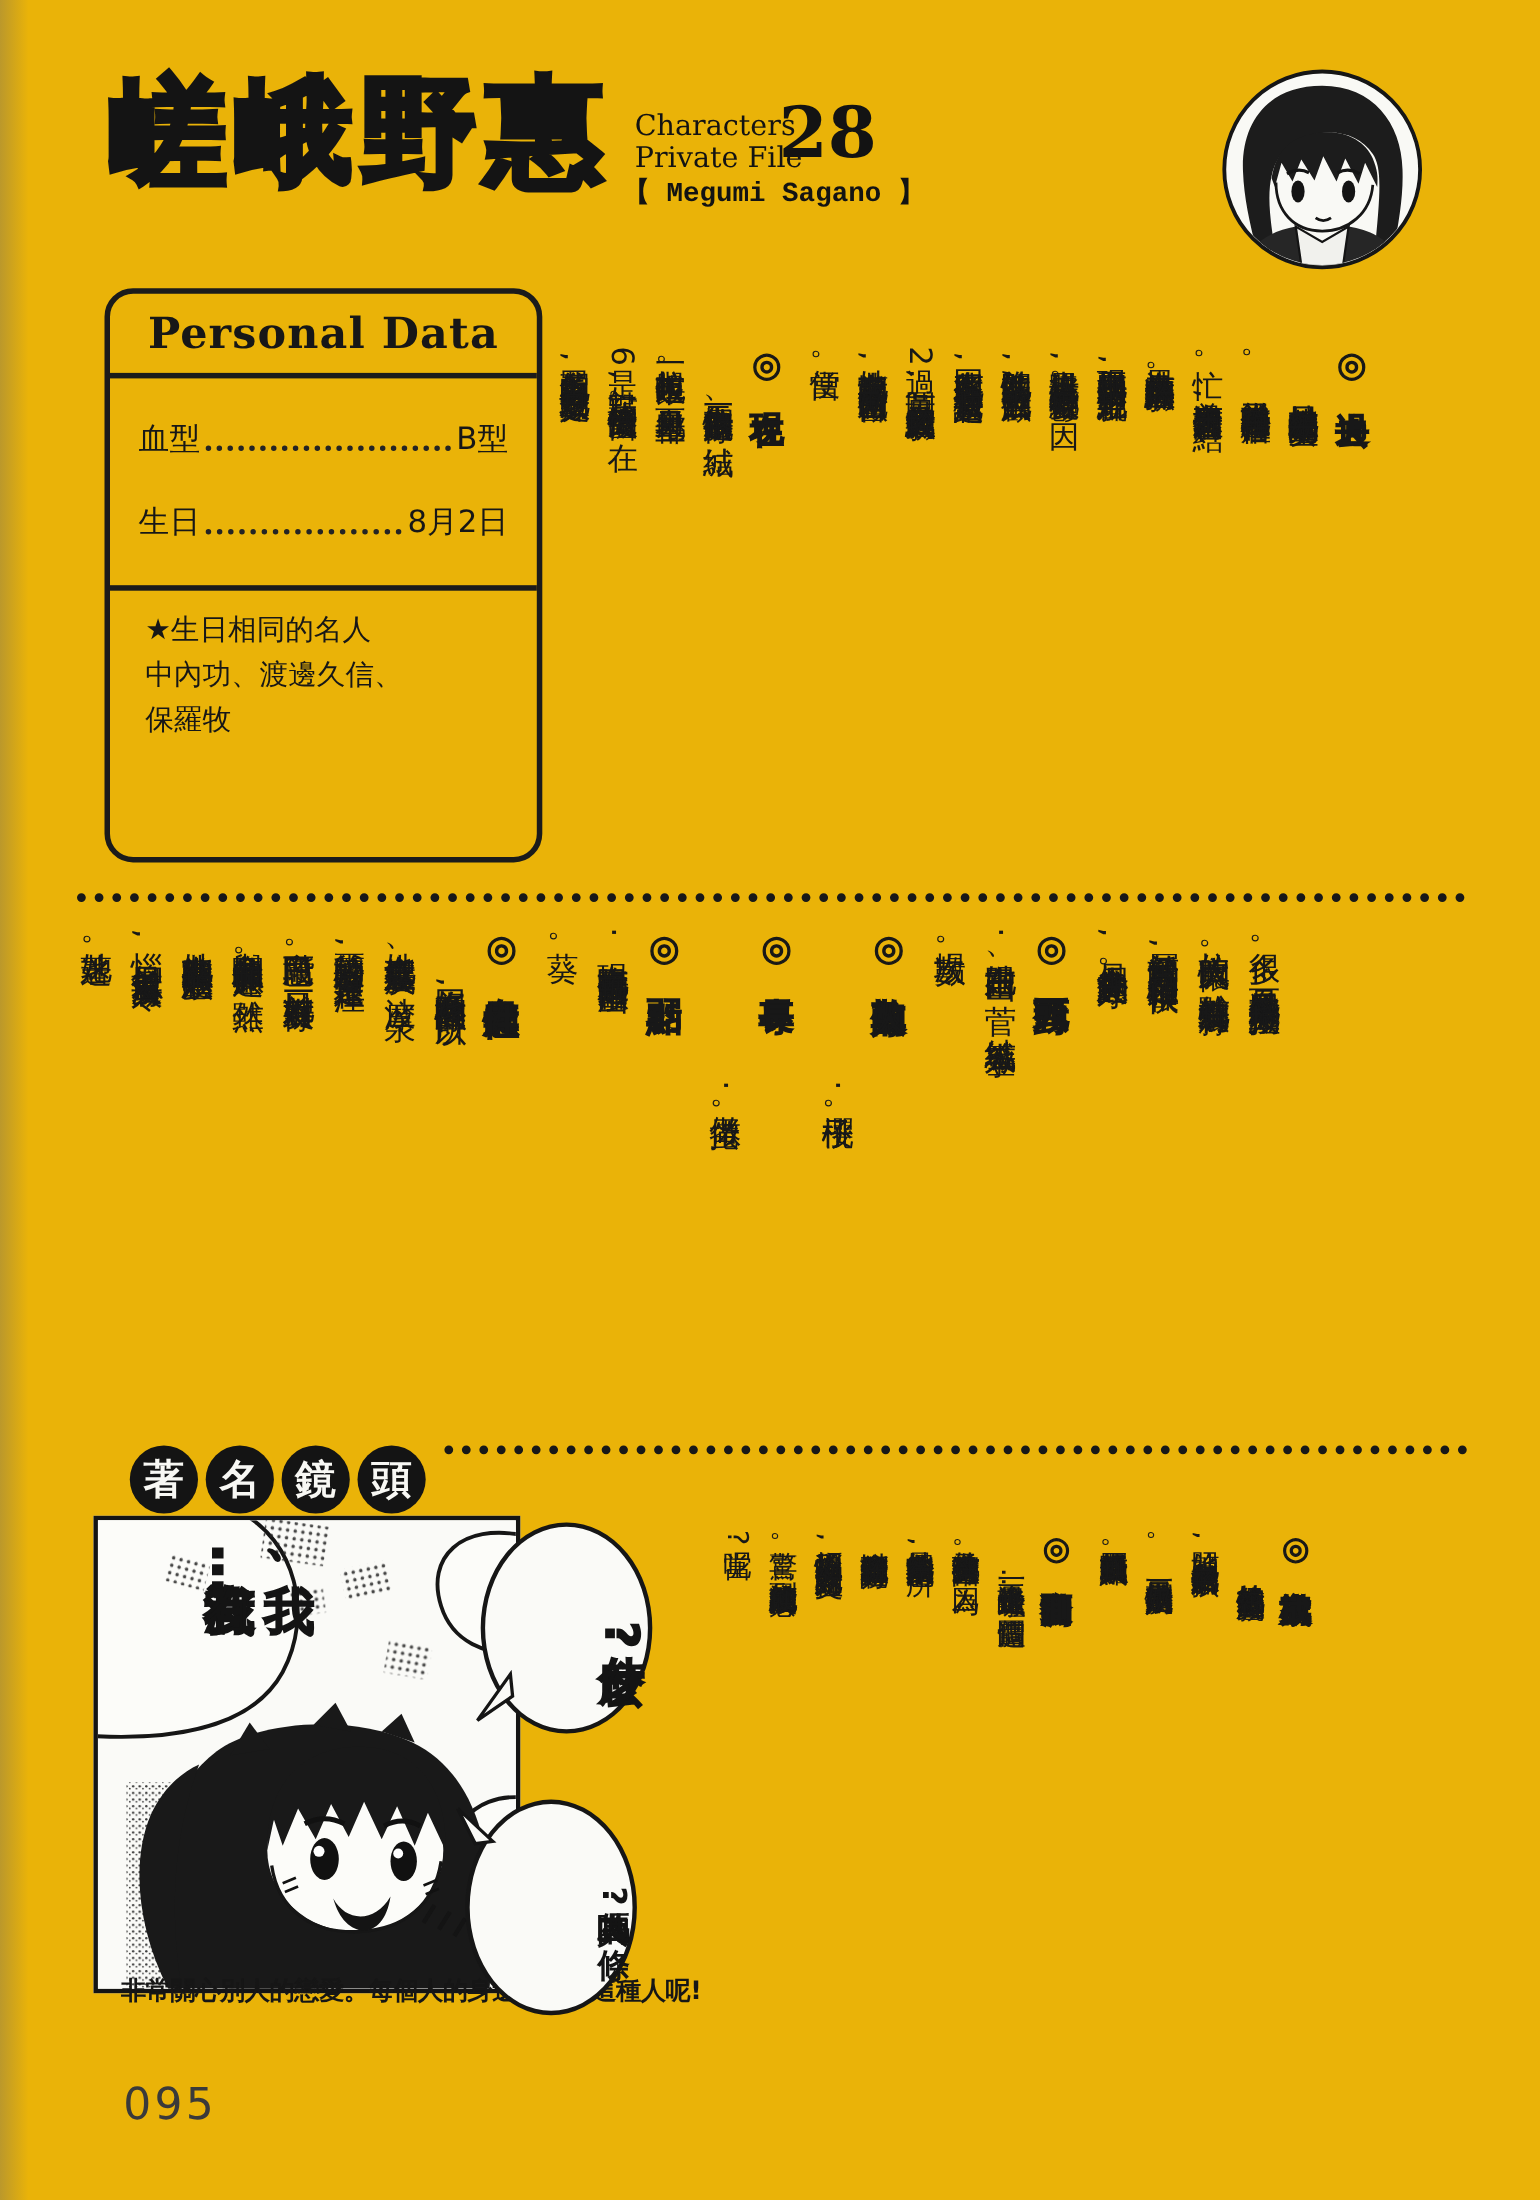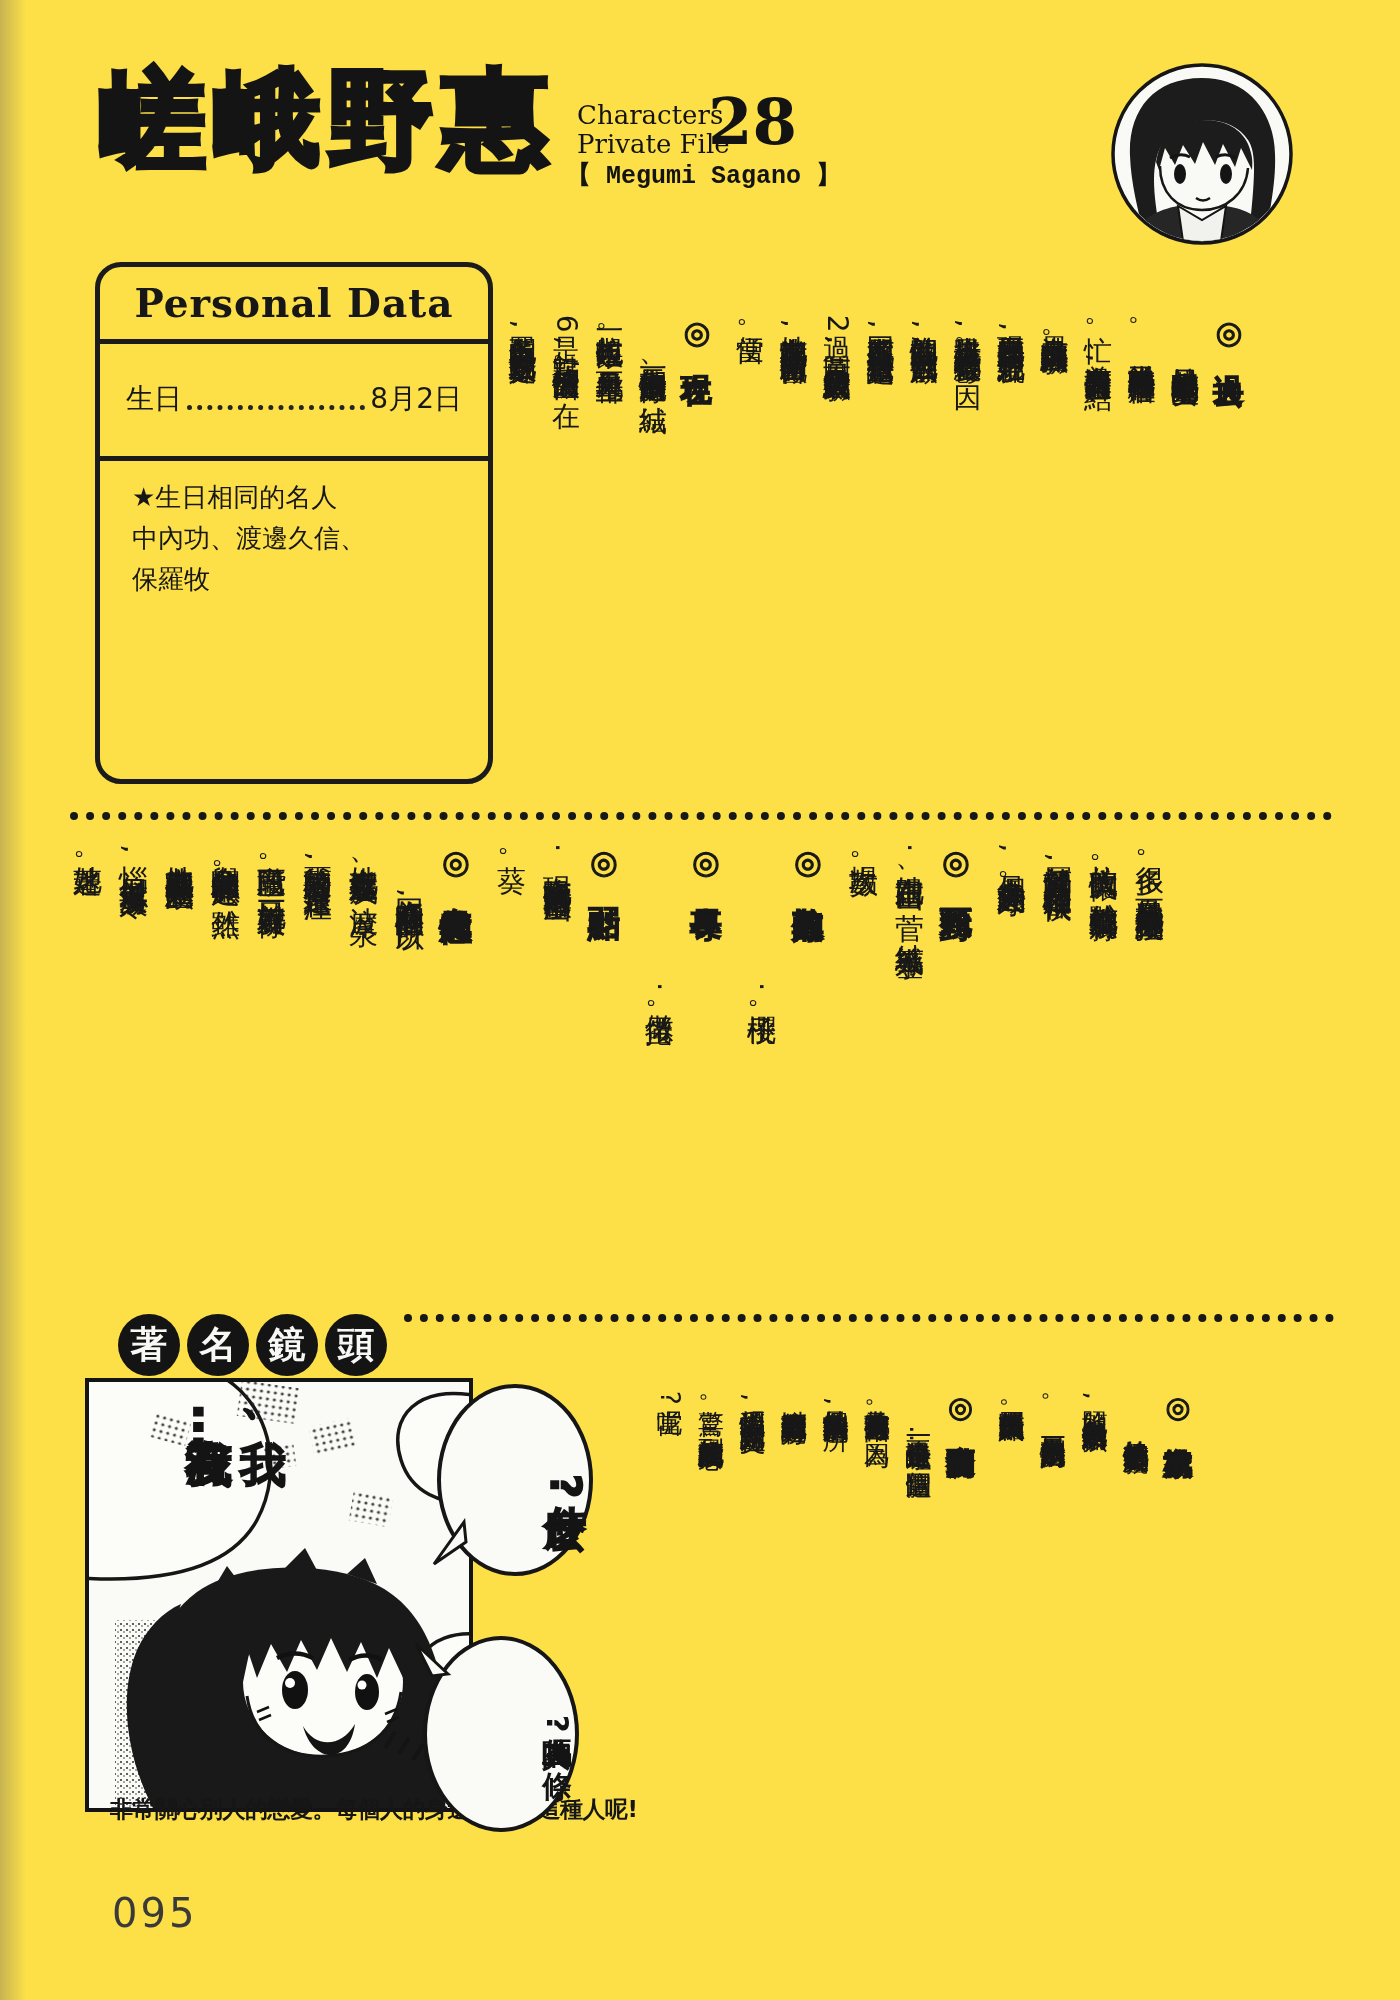--- a/index.html
+++ b/index.html
@@ -1,16 +1,16 @@
 <!DOCTYPE html>
 <html><head>
 <meta charset="utf-8">
 <style>
   html,body{margin:0;padding:0;background:#d9d9d4;}
-  #page{position:relative;width:1400px;height:2000px;background:#fde047;overflow:hidden;
+  #page{position:relative;width:1400px;height:2000px;background:#eab308;overflow:hidden;
         font-family:"DejaVu Sans","Liberation Sans",sans-serif;color:#171717;}
   .abs{position:absolute;}
   #spine{left:0;top:0;width:26px;height:100%;
          background:linear-gradient(90deg,rgba(110,108,100,.38),rgba(110,108,100,0));}
 
   
   #title{left:100px;top:40px;font-size:106px;font-weight:700;letter-spacing:8px;
          -webkit-text-stroke:5px #141414;color:#141414;line-height:160px;white-space:nowrap;}
   #file-label{left:577px;top:101px;font-family:"DejaVu Serif","Liberation Serif",serif;
               font-weight:400;font-size:26px;line-height:29px;color:#131313;}
@@ -91,20 +91,25 @@
       <path d="M 108 97 Q 118 92 128 98" stroke="#141414" stroke-width="3" fill="none"></path>
       <path d="M 88 138 Q 95 143 102 138" stroke="#141414" stroke-width="2.5" fill="none"></path>
       <path d="M 18 188 C 28 160 48 150 70 146 L 94 160 L 118 146 C 142 150 160 160 170 188 Z" fill="#262626"></path>
       <path d="M 70 146 L 94 160 L 118 146 L 112 188 L 76 188 Z" fill="#f1f1ed" stroke="#141414" stroke-width="2"></path>
     </g>
   </svg>
 
   <div id="pd-box" class="abs">
     <div id="pd-title">Personal Data</div>
     <div id="pd-rows">
+        <div class="pd-row">
+          <span>血型</span>
+          <span class="pd-leader"></span>
+          <span>B型</span>
+        </div>
         <div class="pd-row">
           <span>生日</span>
           <span class="pd-leader"></span>
           <span>8月2日</span>
         </div>
       </div>
     <div id="pd-note">
       <div>★生日相同的名人</div>
       <div id="pd-note-lines">
           <div>中內功、渡邊久信、</div>

